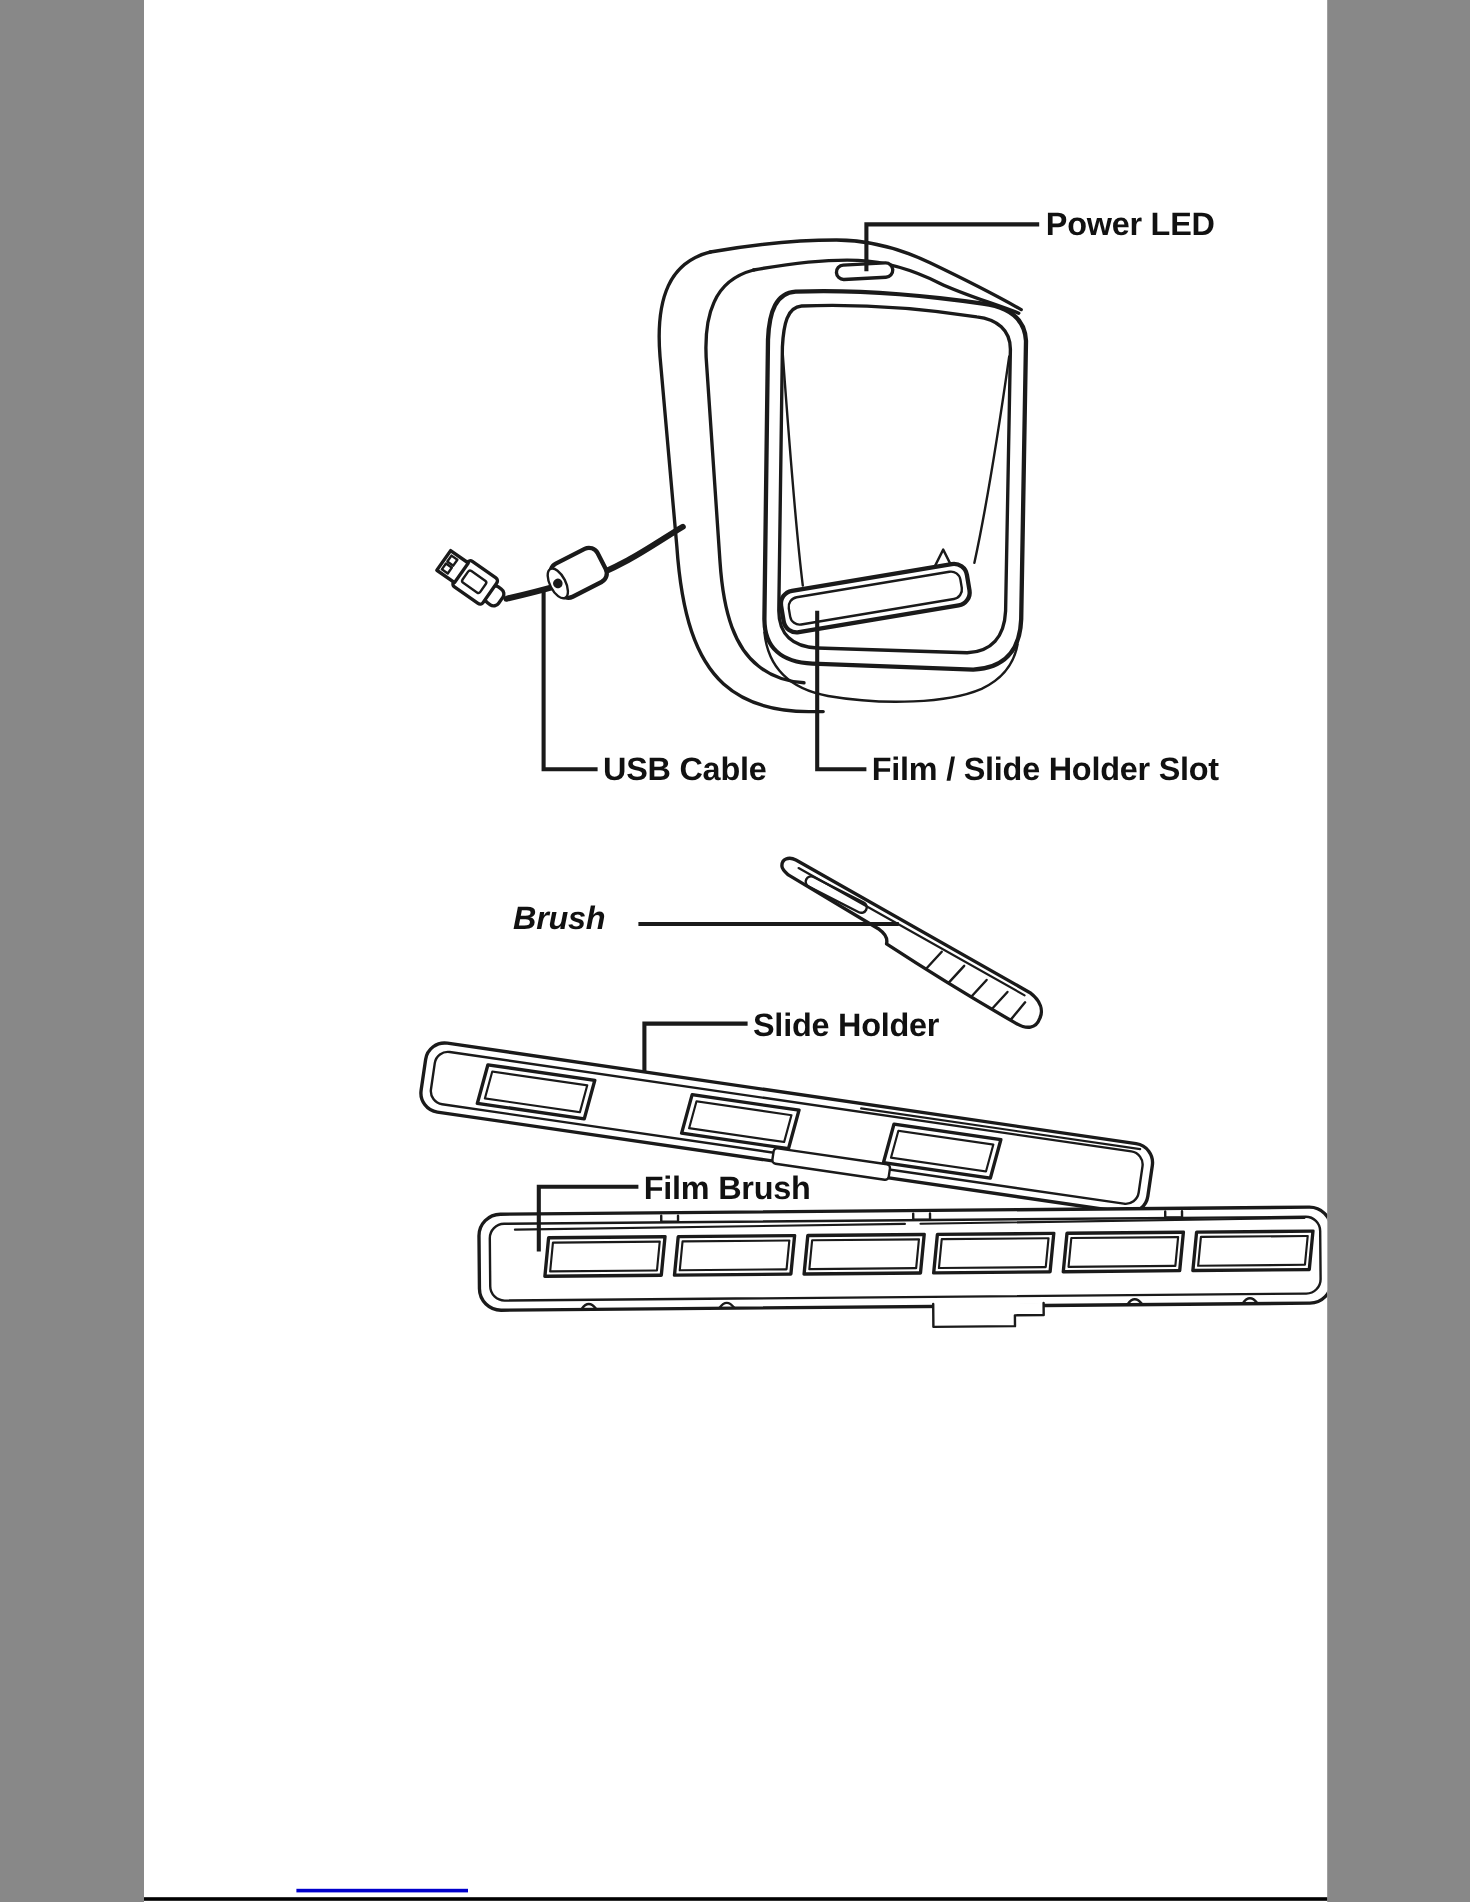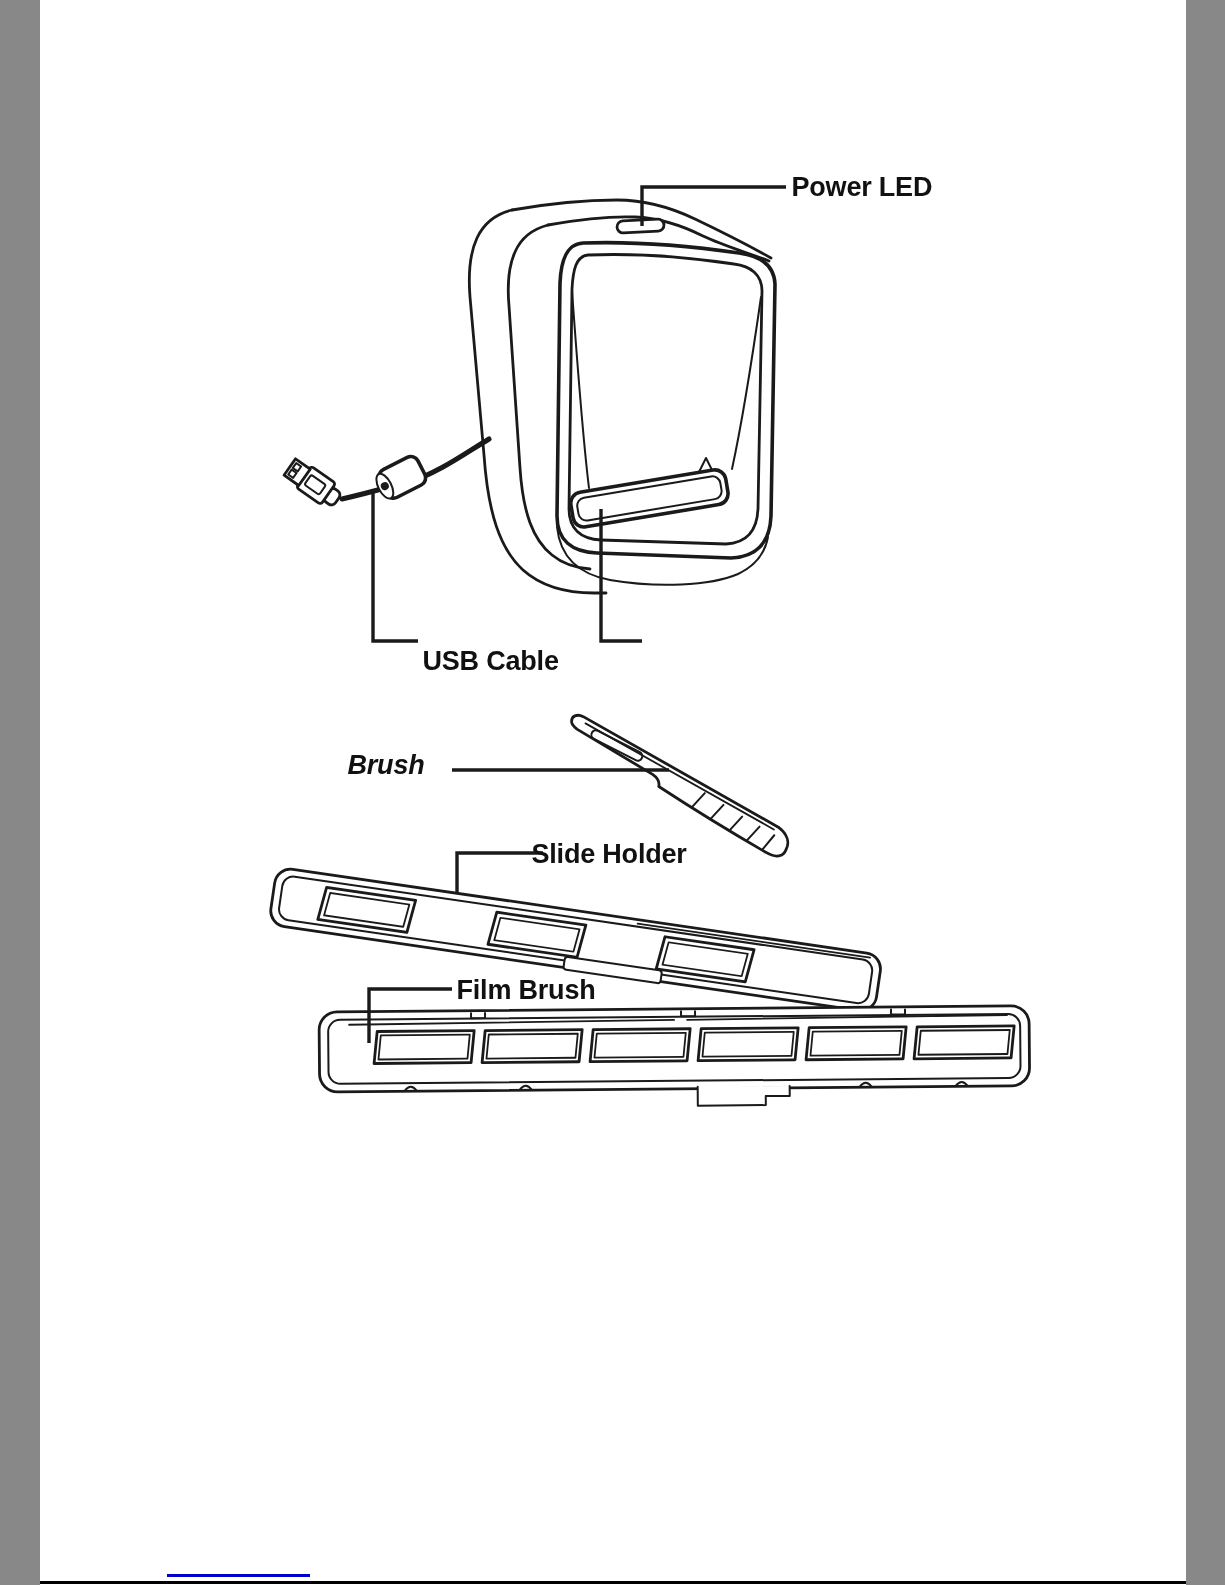--- a/index.html
+++ b/index.html
@@ -5,21 +5,21 @@
   :root{
     --line:#1a1a1a;
     --text:#111111;
     --link:#0000cc;
     --page-bg:#ffffff;
     --border:#000000;
   }
   html,body{margin:0;padding:0;background:#888;}
   .page{
     position:relative;
-    width:1146px;height:1585px;
+    width:986px;height:1585px;
     margin:0 auto;
     background:var(--page-bg);
     overflow:hidden;
     font-family:"Liberation Sans", sans-serif;
   }
   .art{position:absolute;left:0;top:0;width:1225px;height:1585px;}
   .art path,.art rect,.art ellipse,.art line,.art polygon{
     fill:none;stroke:var(--line);stroke-width:2.8;
     stroke-linecap:round;stroke-linejoin:round;
   }
@@ -189,24 +189,25 @@
       <path class="leader" d="M 333,493 L 333,641 L 378,641"></path>
       <path class="leader" d="M 561,509 L 561,641 L 602,641"></path>
       <path class="leader" d="M 412,770 L 629,770"></path>
       <path class="leader" d="M 503,853 L 417,853 L 417,893"></path>
       <path class="leader" d="M 412,989 L 329,989 L 329,1043"></path>
     </g>
   </svg>
 
   <div class="label" style="left:752px;top:172px;">Power LED</div>
 
-  <div class="label" style="left:383px;top:646px;">USB Cable</div>
-
+  <div class="label" style="left:383px;top:626px;">USB Cable</div>
+
+  <div class="label" style="left:607px;top:626px;">Film / Slide Holder Slot</div>
 
   <div class="label" style="left:308px;top:750px;font-style:italic;">Brush</div>
 
-  <div class="label" style="left:492px;top:839px;">Slide Holder</div>
+  <div class="label" style="left:508px;top:839px;">Slide Holder</div>
 
   <div class="label" style="left:417px;top:975px;">Film Brush</div>
 
   <a class="footer-link-underline" href="#"></a>
   <div class="page-bottom-border"></div>
 </div>
 
 </body></html>

